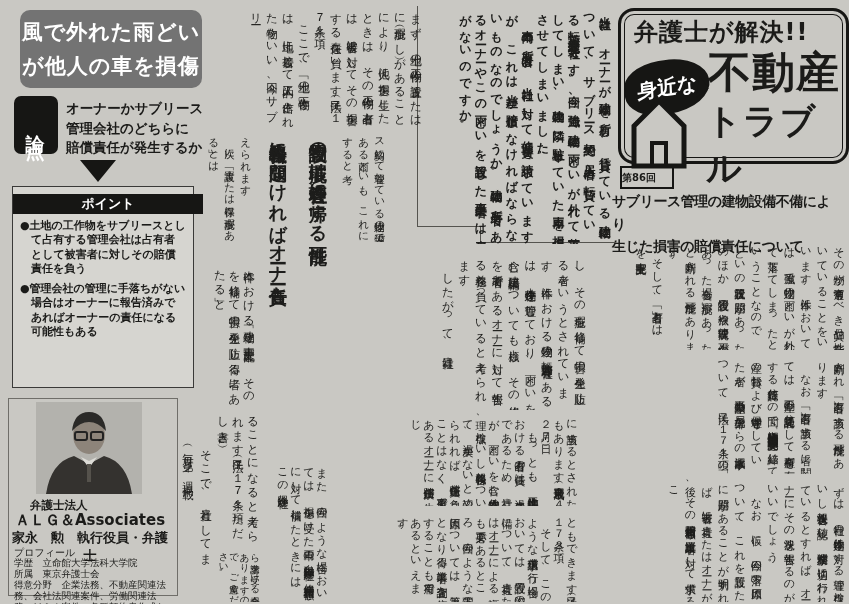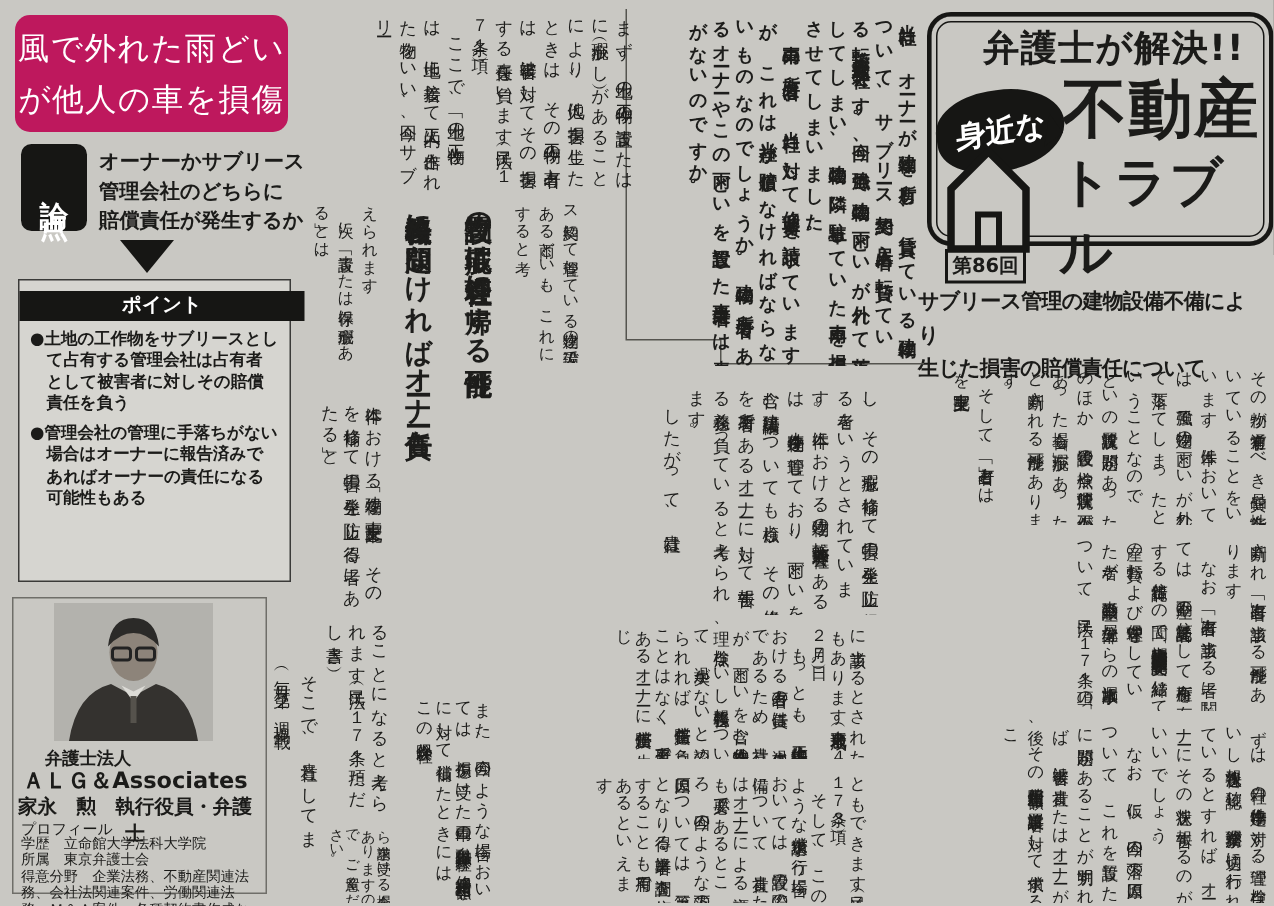--- a/index.html
+++ b/index.html
@@ -4,22 +4,22 @@
 <style>
   html,body{margin:0;padding:0;background:#9d9c98;}
   #paper{position:relative;width:849px;height:604px;background:#c9c8c3;overflow:hidden;
          font-family:"DejaVu Sans",sans-serif;color:#1b1b19;}
   .abs{position:absolute;}
   .vt{position:absolute;writing-mode:vertical-rl;white-space:pre-line;overflow:hidden;color:#1d1d1b;}
   .serif{font-family:"DejaVu Serif",serif;}
   .rule{position:absolute;background:#55544f;}
 
   
-  .sb-title{left:10px;top:10px;width:182px;height:78px;background:#be185d;border-radius:10px;
-            color:#fff;font-size:21px;font-weight:normal;text-align:center;line-height:34px;
+  .sb-title{left:20px;top:10px;width:182px;height:78px;background:#737373;border-radius:10px;
+            color:#fff;font-size:21px;font-weight:bold;text-align:center;line-height:34px;
             letter-spacing:1px;padding-top:5px;box-sizing:border-box;white-space:pre-line;}
   .ronten-badge{left:14px;top:96px;width:44px;height:58px;background:#161614;border-radius:7px;
             color:#fff;writing-mode:vertical-rl;font-size:19px;font-weight:bold;letter-spacing:7px;
             display:flex;align-items:center;justify-content:center;}
   .ronten-text{left:66px;top:99px;font-size:13.5px;font-weight:bold;line-height:19.5px;white-space:pre-line;}
   .tri{left:80px;top:160px;width:0;height:0;border-left:18px solid transparent;
        border-right:18px solid transparent;border-top:22px solid #161614;}
   .points-box{left:12px;top:186px;width:182px;height:202px;background:#d6d5d0;border:1px solid #3a3a38;box-sizing:border-box;}
   .points-title{margin:7px auto 5px auto;width:190px;height:20px;background:#161614;color:#fff;
             font-size:13px;font-weight:bold;text-align:center;line-height:20px;}
@@ -31,31 +31,31 @@
   .photo{left:36px;top:402px;width:106px;height:92px;}
   .prof-org{left:30px;top:498px;font-size:11.5px;font-weight:bold;}
   .prof-firm{left:12px;top:511px;width:156px;font-size:15px;font-weight:bold;text-align:center;}
   .prof-name{left:10px;top:529px;width:160px;font-size:13px;font-weight:bold;text-align:center;}
   .prof-label{left:14px;top:546px;font-size:10px;}
   .prof-rows{left:14px;top:557px;width:158px;font-size:9.5px;line-height:11px;white-space:pre-line;}
 
   
   .logo-box{left:618px;top:8px;width:225px;height:150px;border:3px solid #161614;border-radius:16px;
             box-shadow:inset 0 0 0 3px #c9c8c3, inset 0 0 0 4px #161614;}
-  .banner{left:634px;top:16px;width:196px;text-align:right;font-size:24px;font-weight:bold;letter-spacing:1px;}
+  .banner{left:634px;top:16px;width:196px;text-align:left;font-size:24px;font-weight:bold;letter-spacing:1px;}
   .bubble{left:624px;top:60px;width:86px;height:54px;background:#161614;border-radius:48% 52% 55% 45%;
           transform:rotate(-9deg);display:flex;align-items:center;justify-content:center;}
   .bubble:after{content:"";position:absolute;right:-9px;bottom:8px;width:0;height:0;
           border:11px solid transparent;border-left-color:#161614;transform:rotate(18deg);}
   .bubble span{color:#fff;font-size:20px;font-weight:bold;transform:skewX(-6deg);}
   .logo-main1{left:708px;top:44px;font-size:43px;font-weight:bold;letter-spacing:1px;}
   .logo-main2{left:706px;top:98px;font-size:35px;font-weight:bold;letter-spacing:1px;}
   .house{left:628px;top:96px;width:62px;height:74px;}
-  .badge86{left:620px;top:166px;width:50px;height:19px;border:2px solid #161614;font-size:13px;
-           font-weight:bold;text-align:center;line-height:19px;margin-left:10px;}
+  .badge86{left:620px;top:166px;width:50px;height:19px;border:2px solid #161614;font-size:10px;
+           font-weight:bold;line-height:19px;}
   .ep-title{left:612px;top:190px;width:231px;font-size:14px;font-weight:bold;line-height:22.5px;
             letter-spacing:-0.5px;white-space:pre-line;}
 
   
   .q     {left:424px;top:6px;width:188px;height:238px;font-size:12px;font-weight:bold;
           line-height:15.5px;letter-spacing:2.2px;}
   .a12   {left:198px;top:5px;width:226px;height:122px;font-size:11.5px;line-height:16px;letter-spacing:0.8px;}
   .a3    {left:340px;top:130px;width:48px;height:112px;font-size:10.5px;line-height:16px;letter-spacing:0;}
   .a4    {left:198px;top:130px;width:56px;height:112px;font-size:10.5px;line-height:16px;letter-spacing:0;}
   .hl    {left:258px;top:130px;width:80px;height:328px;font-size:18px;font-weight:bold;

